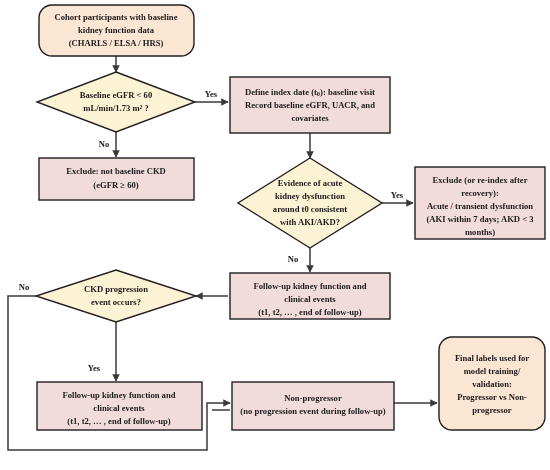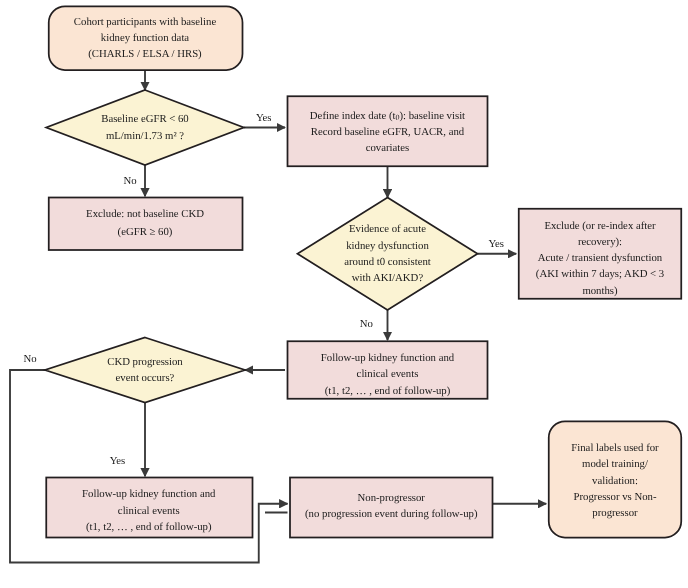--- a/index.html
+++ b/index.html
@@ -10,20 +10,21 @@
   body {
     width: 550px;
     height: 470px;
     font-family: "Liberation Serif", "DejaVu Serif", serif;
     overflow: hidden;
   }
   #flow-root {
     position: relative;
     width: 550px;
     height: 366px;
+    font-weight: bold;
   }
   svg.flow {
     display: block;
     width: 550px;
     height: 470px;
   }
   .node-shape {
     stroke: #231f20;
     stroke-width: 1.4;
   }

